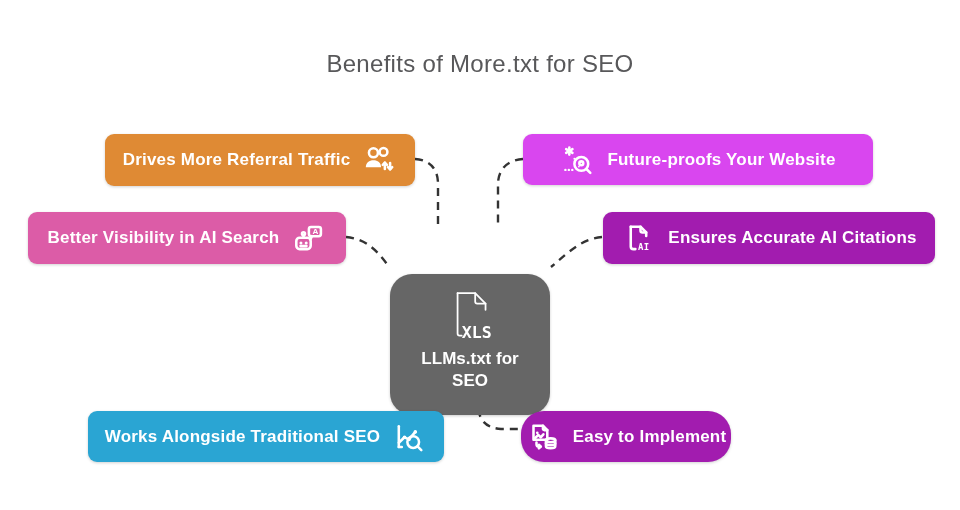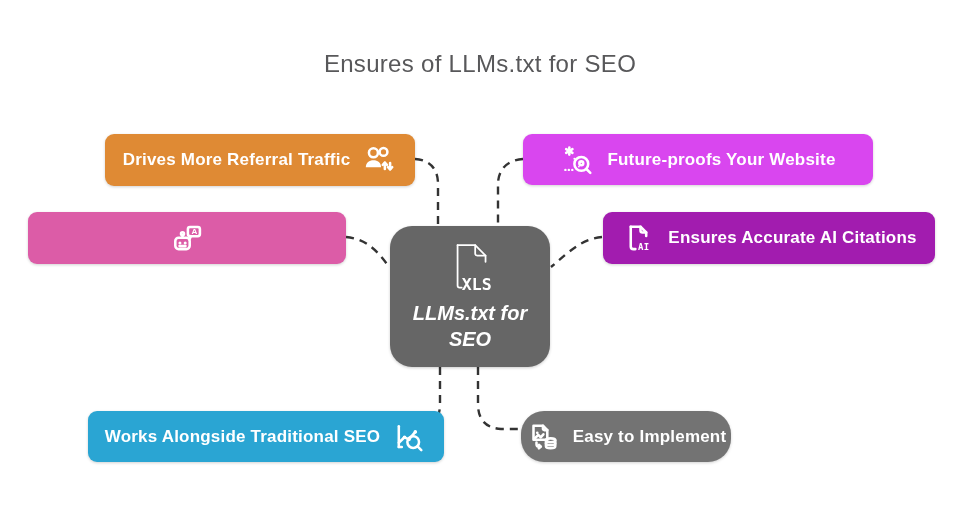--- a/index.html
+++ b/index.html
@@ -19,44 +19,44 @@
     white-space:nowrap;box-sizing:border-box;padding:0 14px;
   }
   .node svg{flex:0 0 auto;display:block;}
   .center-node{
     position:absolute;left:390px;top:226px;width:160px;height:141px;
     border-radius:22px;display:flex;flex-direction:column;align-items:center;
     justify-content:flex-start;color:#fff;box-shadow:0 1px 3px rgba(0,0,0,.2);
   }
   .center-node svg{margin-top:14px;display:block;}
   .center-label{
-    margin-top:2px;width:130px;text-align:center;font-size:20px;
-    font-weight:600;line-height:1.32;white-space:normal;font-style:italic;
+    margin-top:2px;width:130px;text-align:center;font-size:17px;
+    font-weight:600;line-height:1.32;white-space:normal;
   }
   .ic{stroke:#fff;stroke-width:1.7;fill:none;stroke-linecap:round;stroke-linejoin:round;}
   .ic .fill{fill:#fff;stroke:none;}
   .ic text{fill:#fff;stroke:none;font-family:"Liberation Sans",sans-serif;font-weight:bold;}
 </style>
 </head>
 <body>
 
-<div class="title">Ensures of LLMs.txt for SEO</div>
+<div class="title">Benefits of More.txt for SEO</div>
 
 <svg class="connector-layer" width="960" height="510" viewBox="0 0 960 510">
   <g fill="none" stroke-width="2.4" stroke-dasharray="8 6">
     <path d="M 415 159 C 431 160 438 170 438 184 L 438 225" stroke="#333333"></path>
     <path d="M 523 159 C 507 160 498 170 498 184 L 498 225" stroke="#333333"></path>
     <path d="M 346 237 C 366 239 377 250 389 267" stroke="#333333"></path>
     <path d="M 602 237 C 582 239 571 250 551 267" stroke="#333333"></path>
     <path d="M 440 367 L 440 404 C 440 420 432 428 417 429 L 416 429" stroke="#333333"></path>
     <path d="M 478 367 L 478 404 C 478 420 486 428 501 429 L 521 429" stroke="#333333"></path>
   </g>
 </svg>
 
-<div class="center-node" style="background-color: rgb(102, 102, 102);">
+<div class="center-node" style="background-color: rgb(102, 102, 102); margin-top: 48px;">
   <svg class="ic" width="52" height="58" viewBox="0 0 48 56">
     <path d="M12 5 H29 L39 15 V21"></path>
     <path d="M12 5 V44 Q12 46 14 46 H16"></path>
     <path d="M29 5 V13 Q29 15 31 15 H39"></path>
     <text x="16" y="48" font-size="16" font-weight="400" style="font-family:'DejaVu Sans Mono',monospace;">XLS</text>
   </svg>
   <div class="center-label">LLMs.txt for SEO</div>
 </div>
 
 <div class="node" style="left: 105px; top: 134px; width: 310px; height: 52px; background-color: rgb(223, 138, 52);">
@@ -66,20 +66,21 @@
     <circle cx="15" cy="6.6" r="2.6"></circle>
     <path class="fill" d="M3.2 16.8 c0-3 2.3-4.7 5.1-4.7 s5.1 1.7 5.1 4.7 z"></path>
     <path d="M15.9 13.8 V18"></path>
       <path d="M14.5 15.2 L15.9 13.8 L17.3 15.2"></path>
     <path d="M19.4 14 V18.2"></path>
       <path d="M18 16.8 L19.4 18.2 L20.8 16.8"></path>
   </svg>
 </div>
 
 <div class="node" style="left: 28px; top: 212px; width: 318px; height: 52px; background-color: rgb(220, 92, 167);">
+  <span>Better Visibility in AI Search</span>
   <svg class="ic" width="36" height="36" viewBox="0 0 24 24">
     <rect x="4.2" y="11.8" width="9.6" height="7.6" rx="2.2"></rect>
     <circle class="fill" cx="7.3" cy="15.3" r="1"></circle>
     <circle class="fill" cx="10.8" cy="15.3" r="1"></circle>
     <path d="M7 17.4 H11"></path>
     <path d="M9 11.8 V10.2"></path>
       <circle cx="9" cy="9.2" r="1"></circle>
     <rect x="12.6" y="4.6" width="8" height="6.2" rx="1.4"></rect>
     <path d="M14.6 10.8 L13.6 13"></path>
     <text x="15" y="9.6" font-size="5.4">A</text>
@@ -120,21 +121,21 @@
 <div class="node" style="left: 603px; top: 212px; width: 332px; height: 52px; background-color: #a21caf;">
   <svg class="ic" width="36" height="36" viewBox="0 0 24 24">
     <path d="M6.5 4.5 H13 L16.8 8.3 V10.6"></path>
     <path d="M6.5 4.5 V17.6 Q6.5 19.4 8.3 19.4 H9.6"></path>
     <path d="M13 4.5 V7 Q13 8.3 14.3 8.3 H16.8"></path>
     <text x="11.4" y="19.8" font-size="6" style="font-family:'DejaVu Sans Mono',monospace;">AI</text>
   </svg>
   <span>Ensures Accurate AI Citations</span>
 </div>
 
-<div class="node" style="left: 521px; top: 411px; width: 210px; height: 51px; background-color: #737373; border-radius: 23px;">
+<div class="node" style="left: 521px; top: 411px; width: 210px; height: 51px; background-color: #a21caf; border-radius: 23px;">
   <svg class="ic" width="36" height="36" viewBox="0 0 24 24">
     <path d="M5 4.5 H11.3 L14.2 7.4 V13.8 H5 Z"></path>
     <path d="M11.3 4.5 V6.4 Q11.3 7.4 12.3 7.4 H14.2"></path>
     <circle class="fill" cx="7.5" cy="9.2" r=".9"></circle>
     <path d="M5.8 13 L8.2 10.6 L9.8 12.2 L11.6 10.2"></path>
     <path d="M7 15.6 V16.8 Q7 18.4 8.6 18.4 H9.6"></path>
     <path d="M8.6 17.2 L9.9 18.4 L8.6 19.6"></path>
     <ellipse cx="16.4" cy="14.2" rx="3.1" ry="1.3"></ellipse>
     <path d="M13.3 14.2 V18.2 Q13.3 19.5 16.4 19.5 Q19.5 19.5 19.5 18.2 V14.2"></path>
     <path d="M13.3 16.2 Q13.3 17.5 16.4 17.5 Q19.5 17.5 19.5 16.2"></path>

